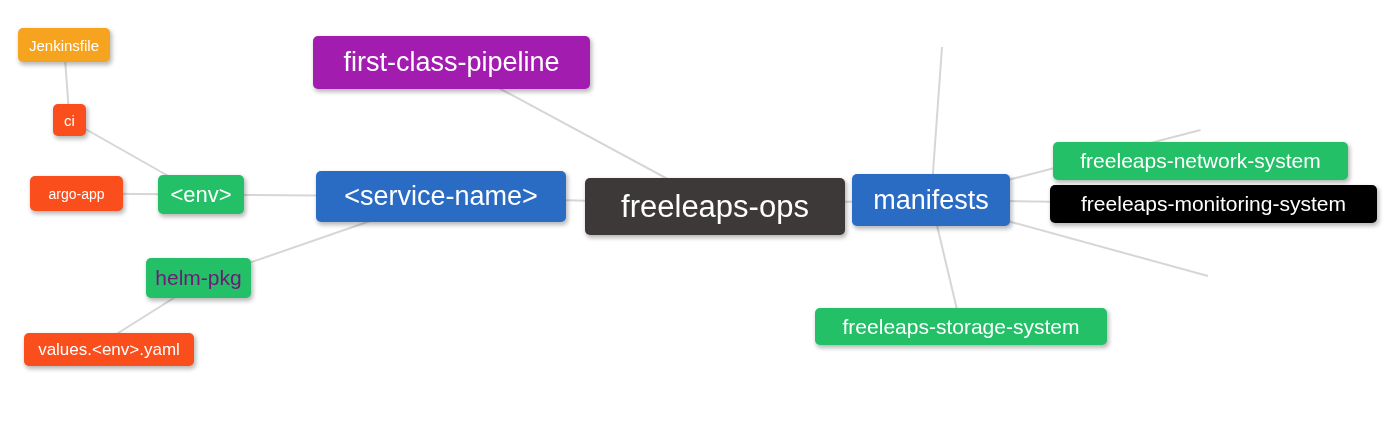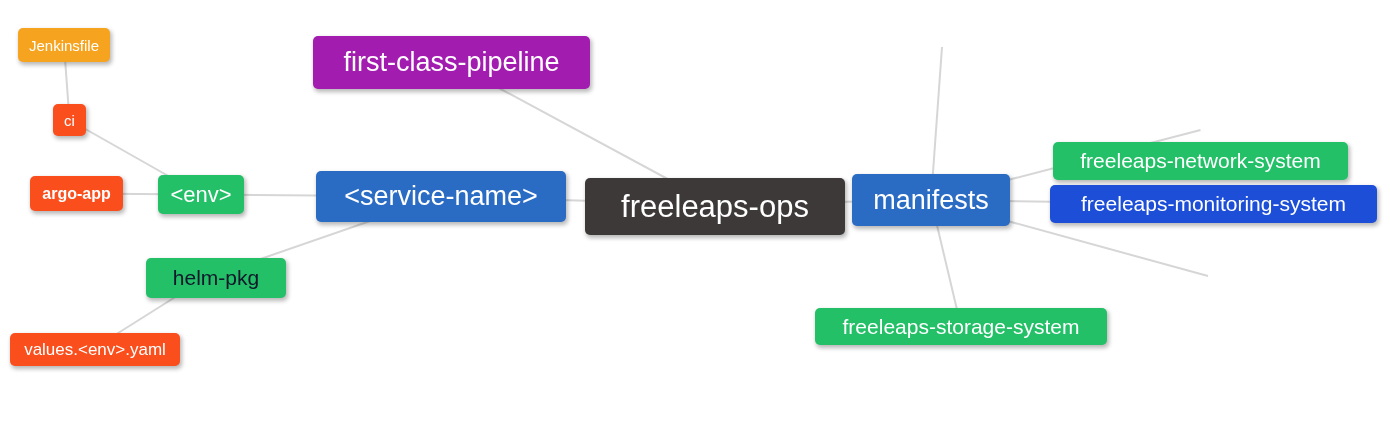--- a/index.html
+++ b/index.html
@@ -51,24 +51,24 @@
       <line x1="441" y1="196.5" x2="715" y2="204.5" stroke="#d6d6d6" stroke-width="2"></line>
       <line x1="715" y1="204.5" x2="931" y2="200" stroke="#d6d6d6" stroke-width="2"></line>
       <line x1="931" y1="200" x2="942" y2="47" stroke="#d6d6d6" stroke-width="2"></line>
       <line x1="931" y1="200" x2="1200.5" y2="130" stroke="#d6d6d6" stroke-width="2"></line>
       <line x1="931" y1="200" x2="1213.5" y2="204" stroke="#d6d6d6" stroke-width="2"></line>
       <line x1="931" y1="200" x2="1208" y2="276" stroke="#d6d6d6" stroke-width="2"></line>
       <line x1="931" y1="200" x2="961" y2="326.5" stroke="#d6d6d6" stroke-width="2"></line>
     </svg>
 <div class="node" style="left: 18px; top: 28px; width: 92px; height: 34px; font-size: 15px; background: rgb(246, 164, 31); color: rgb(255, 255, 255);">Jenkinsfile</div>
     <div class="node" style="left: 53px; top: 104px; width: 33px; height: 32px; font-size: 15px; background: rgb(250, 78, 28); color: rgb(255, 255, 255);">ci</div>
-    <div class="node" style="left: 30px; top: 176px; width: 93px; height: 35px; font-size: 16px; background: rgb(250, 78, 28); color: rgb(255, 255, 255); font-weight: bold;">argo-app</div>
+    <div class="node" style="left: 30px; top: 176px; width: 93px; height: 35px; font-size: 14px; background: rgb(250, 78, 28); color: rgb(255, 255, 255);">argo-app</div>
     <div class="node" style="left: 158px; top: 175px; width: 86px; height: 39px; font-size: 22px; background: rgb(35, 192, 104); color: rgb(255, 255, 255);">&lt;env&gt;</div>
     <div class="node" style="left: 313px; top: 36px; width: 277px; height: 53px; font-size: 27px; background: #a21caf; color: rgb(255, 255, 255);">first-class-pipeline</div>
     <div class="node" style="left: 316px; top: 171px; width: 250px; height: 51px; font-size: 27px; background: rgb(42, 107, 196); color: rgb(255, 255, 255); text-align: center;">&lt;service-name&gt;</div>
-    <div class="node" style="left: 146px; top: 258px; width: 140px; height: 40px; font-size: 21px; background: rgb(35, 192, 104); color: #0f172a;">helm-pkg</div>
-    <div class="node" style="left: 10px; top: 333px; width: 170px; height: 33px; font-size: 17px; background: rgb(250, 78, 28); color: rgb(255, 255, 255);">values.&lt;env&gt;.yaml</div>
+    <div class="node" style="left: 146px; top: 258px; width: 105px; height: 40px; font-size: 21px; background: rgb(35, 192, 104); color: #701a75;">helm-pkg</div>
+    <div class="node" style="left: 24px; top: 333px; width: 170px; height: 33px; font-size: 17px; background: rgb(250, 78, 28); color: rgb(255, 255, 255);">values.&lt;env&gt;.yaml</div>
     <div class="node" style="left: 585px; top: 178px; width: 260px; height: 57px; font-size: 31px; background: rgb(61, 57, 56); color: rgb(255, 255, 255);">freeleaps-ops</div>
     <div class="node" style="left: 852px; top: 174px; width: 158px; height: 52px; font-size: 27px; background: rgb(42, 107, 196); color: rgb(255, 255, 255);">manifests</div>
     <div class="node" style="left: 1053px; top: 111px; width: 295px; height: 38px; font-size: 21px; background: rgb(35, 192, 104); color: rgb(255, 255, 255); margin-top: 31px;">freeleaps-network-system</div>
-    <div class="node" style="left: 1050px; top: 185px; width: 327px; height: 38px; font-size: 21px; background: #1d4ed8; color: rgb(255, 255, 255);">freeleaps-monitoring-system</div>
+    <div class="node" style="left: 1050px; top: 185px; width: 327px; height: 38px; font-size: 21px; background: #000000; color: rgb(255, 255, 255);">freeleaps-monitoring-system</div>
     <div class="node" style="left: 815px; top: 308px; width: 292px; height: 37px; font-size: 21px; background: rgb(35, 192, 104); color: rgb(255, 255, 255);">freeleaps-storage-system</div>
   </div>
 
 </body></html>

